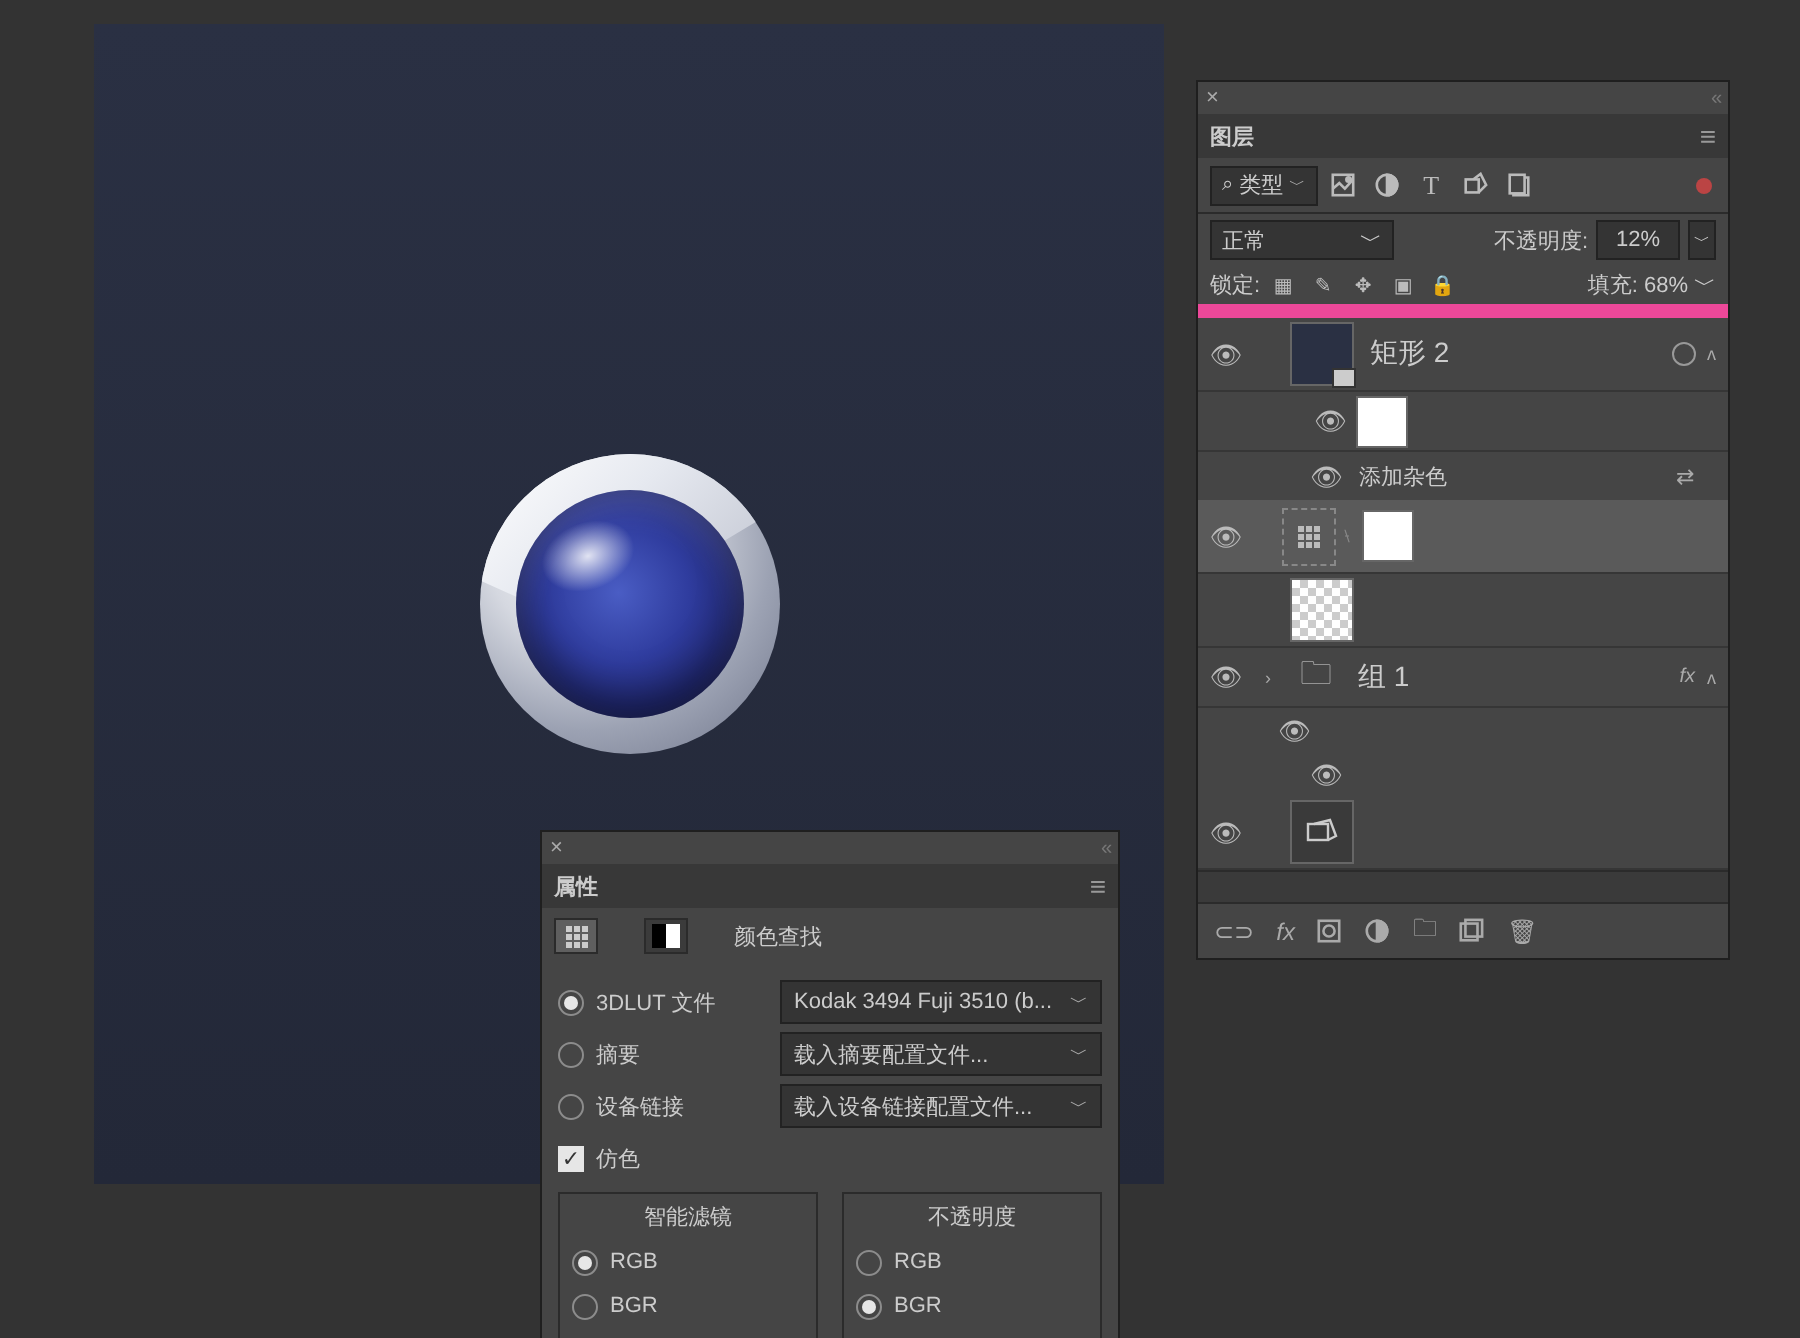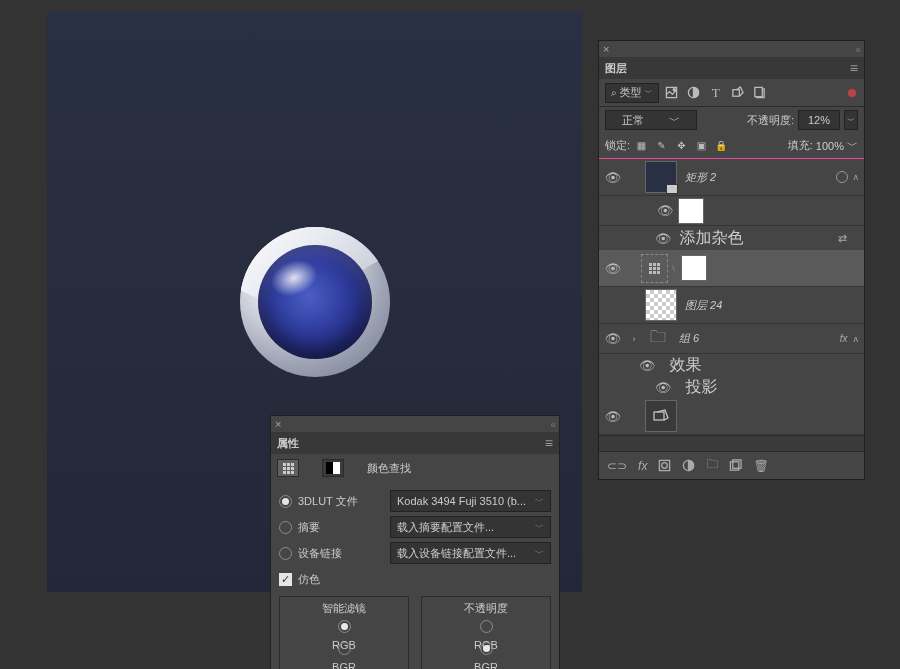--- a/index.html
+++ b/index.html
@@ -33,39 +33,39 @@
 .row { display: flex; align-items: center; height: 26px; gap: 6px; }
 .radio { width: 13px; height: 13px; border-radius: 50%; border: 1px solid #8c8c8c; display: inline-flex; align-items: center; justify-content: center; flex-shrink: 0; }
 .radio.on::after { content:""; width: 7px; height: 7px; border-radius: 50%; background: #e6e6e6; }
 .check { width: 13px; height: 13px; background: #e6e6e6; display: inline-flex; align-items: center; justify-content: center; color: #333; font-size: 11px; flex-shrink:0; }
 .label-col { width: 86px; }
 .select-box { flex: 1; height: 22px; background: #343434; border: 1px solid #222222; display: flex; align-items: center; padding: 0 6px; justify-content: space-between; }
 .select-box .chev { font-size: 9px; color: #aaa; }
 .order-columns { display: flex; gap: 12px; margin-top: 4px; }
 .order-col { flex:1; border: 1px solid #2b2b2b; padding: 4px 6px 8px; }
 .order-col-title { text-align: center; margin-bottom: 4px; }
-.order-col .row { height: 22px; flex-direction: column; }
+.order-col .row { height: 22px; }
 
 
 .layers-panel { left: 598px; top: 40px; width: 267px; }
 .lp-filters { display:flex; align-items:center; height: 28px; padding: 0 6px; gap: 4px; border-bottom: 1px solid #2b2b2b; }
 .lp-type { height: 20px; background:#343434; border:1px solid #222; display:flex; align-items:center; padding:0 5px; gap:3px; font-size:11px; }
 .lp-type .chev { font-size:8px; color:#aaa; }
 .lp-type .search-icon { font-size:10px; }
 .filter-icon { width:18px; height:18px; display:flex; align-items:center; justify-content:center; color:#bbbbbb; cursor:pointer; font-size:12px; }
 .filter-icon svg { width:13px; height:13px; stroke:#bbbbbb; fill:none; stroke-width:1.4; }
 .dot-red { width:8px; height:8px; border-radius:50%; background:#bb4444; margin-left:auto; margin-right:2px; }
 
 .lp-blend { display:flex; align-items:center; height: 26px; padding: 0 6px; gap:4px; }
-.lp-blend .blend-sel { width:92px; height:20px; background:#343434; border:1px solid #222; display:flex; align-items:center; justify-content:space-between; padding:0 16px;gap:25px; }
+.lp-blend .blend-sel { width:92px; height:20px; background:#343434; border:1px solid #222; display:flex; align-items:center; justify-content:space-between; padding:0 5px;gap:25px; }
 .lp-blend .op-label { margin-left:auto; font-size:11px; }
 .lp-blend .op-val { width:42px; height:20px; background:#343434; border:1px solid #222; display:flex; align-items:center; justify-content:center; }
 .lp-blend .op-arrow { width:14px; height:20px; background:#343434; border:1px solid #222; display:flex; align-items:center; justify-content:center; font-size:8px; }
 
-.lp-lock { display:flex; align-items:center; height: 26px; padding: 0 6px; gap:3px; border-bottom:1px solid #ec4899; }
+.lp-lock { display:flex; align-items:center; height: 26px; padding: 0 6px; gap:3px; border-bottom:7px solid #ec4899; }
 .lp-lock .lock-lbl { font-size:11px; }
 .lp-lock .lock-icon { width:17px; height:17px; display:flex; align-items:center; justify-content:center; color:#bbb; font-size:10px; }
 .lp-lock .fill-lbl { margin-left:auto; font-size:11px; }
 
 .layer-list { max-height: 380px; }
 .layer-row { display:flex; align-items:center; height: 37px; border-bottom:1px solid #363636; }
 .layer-row.sub { height: 30px; }
 .layer-row.selected { background:#5a5a5a; color:#fff; }
 .vis-col { width:28px; display:flex; justify-content:center; }
 .eye { font-size:13px; color:#bbb; cursor:pointer; }
@@ -73,29 +73,29 @@
 .thumb { width:32px; height:32px; border:1px solid #666; background:#2a3043; margin:0 4px; flex-shrink:0; display:flex; align-items:center; justify-content:center; position:relative; }
 .thumb.white { background:#fff; }
 .thumb.trans { background: repeating-conic-gradient(#ccc 0 25%, #fff 0 50%) 0 0/8px 8px; }
 .thumb.folder { background:none; border:none; font-size:16px; color:#aaa; }
 .thumb.small { width:26px; height:26px; }
 .thumb .corner-badge { position:absolute; right:-2px; bottom:-2px; width:12px; height:10px; background:#ccc; border:1px solid #333; }
 .mask-thumb { width:27px; height:29px; border:1px dashed #888; display:flex; align-items:center; justify-content:center; margin-right:2px; }
 .mask-thumb .grid9 { display:grid; grid-template-columns:repeat(3,3px); grid-template-rows:repeat(3,3px); gap:1px; }
 .mask-thumb .grid9 span { background:#bbb; }
 .link-icon { font-size:9px; color:#888; margin:0 2px; }
-.layer-name { flex:1; margin-left:4px; font-size:11px;font-style:italic; }
+.layer-name { flex:1; margin-left:4px; font-size:14px; }
 .row-right { display:flex; align-items:center; gap:6px; margin-right:6px; font-size:10px; color:#aaa; }
 .row-right .circ { width:12px; height:12px; border:1px solid #999; border-radius:50%; }
 .row-right .up { font-size:9px; }
 .row-right .fx { font-style:italic; }
 .indent1 { width:30px; flex-shrink:0; }
 .filter-item-row { display:flex; align-items:center; height:24px; }
 .filter-item-row .eye { margin-left:56px; margin-right:8px; }
-.filter-item-row .name { flex:1; font-size:16px; }
+.filter-item-row .name { flex:1; font-size:11px; }
 .filter-item-row .edit-icon { width:20px; font-size:11px; color:#aaa; margin-right:6px; }
 
 .lp-empty { height: 16px; background: #3a3a3a; border-top:1px solid #2b2b2b; }
 .lp-footer { display:flex; align-items:center; height:28px; padding:0 8px; gap:11px; border-top:1px solid #2b2b2b; color:#aaa; }
 .lp-footer .ficon { cursor:pointer; font-size:12px; display:flex; align-items:center; }
 .lp-footer svg { width:13px; height:13px; stroke:#aaa; fill:none; stroke-width:1.4; }
 .lp-footer .fx { font-style:italic; }
 .lp-footer .spacer { flex:1; }
 </style>
 </head>
@@ -254,21 +254,21 @@
   </div>
 
   <div class="lp-lock">
     <span class="lock-lbl">锁定:</span>
     <span class="lock-icon">▦</span>
     <span class="lock-icon">✎</span>
     <span class="lock-icon">✥</span>
     <span class="lock-icon">▣</span>
     <span class="lock-icon">🔒</span>
     <span class="fill-lbl">填充:</span>
-    <div class="op-val"><span>100%</span></div>
+    <div class="op-val"><span>68%</span></div>
     <div class="op-arrow">﹀</div>
   </div>
 
   <div class="layer-list">
 
     <div class="layer-row">
       <div class="vis-col">
           <span class="eye">👁</span>
         </div>
       <span class="disclose"></span>
@@ -314,44 +314,41 @@
           </div>
       </div>
       <span class="link-icon">⧷</span>
       <div class="thumb white small"></div>
     </div>
 
     <div class="layer-row">
       <div class="vis-col"></div>
       <span class="disclose"></span>
       <div class="thumb trans"></div>
-      <span class="layer-name">图层 24</span>
     </div>
 
     <div class="layer-row sub">
       <div class="vis-col">
           <span class="eye">👁</span>
         </div>
       <span class="disclose">›</span>
       <div class="thumb folder small">🗀</div>
-      <span class="layer-name">组 6</span>
+      <span class="layer-name">组 1</span>
       <div class="row-right">
           <span class="fx">fx</span>
           <span class="up">ʌ</span>
         </div>
     </div>
 
     <div class="filter-item-row" style="height:22px;">
       <span class="eye" style="margin-left:40px;">👁</span>
-      <span class="name" style="margin-left:6px;">效果</span>
     </div>
 
     <div class="filter-item-row" style="height:22px;">
       <span class="eye" style="margin-left:56px;">👁</span>
-      <span class="name" style="margin-left:6px;">投影</span>
     </div>
 
     <div class="layer-row">
       <div class="vis-col">
           <span class="eye">👁</span>
         </div>
       <span class="disclose"></span>
       <div class="thumb" style="background:#3a3a3a; display:flex;align-items:center;justify-content:center;">
         <svg width="18" height="14" viewBox="0 0 18 14" style="stroke:#ccc;fill:none;stroke-width:1.2;">
             <rect x="2" y="3" width="10" height="8"></rect>

